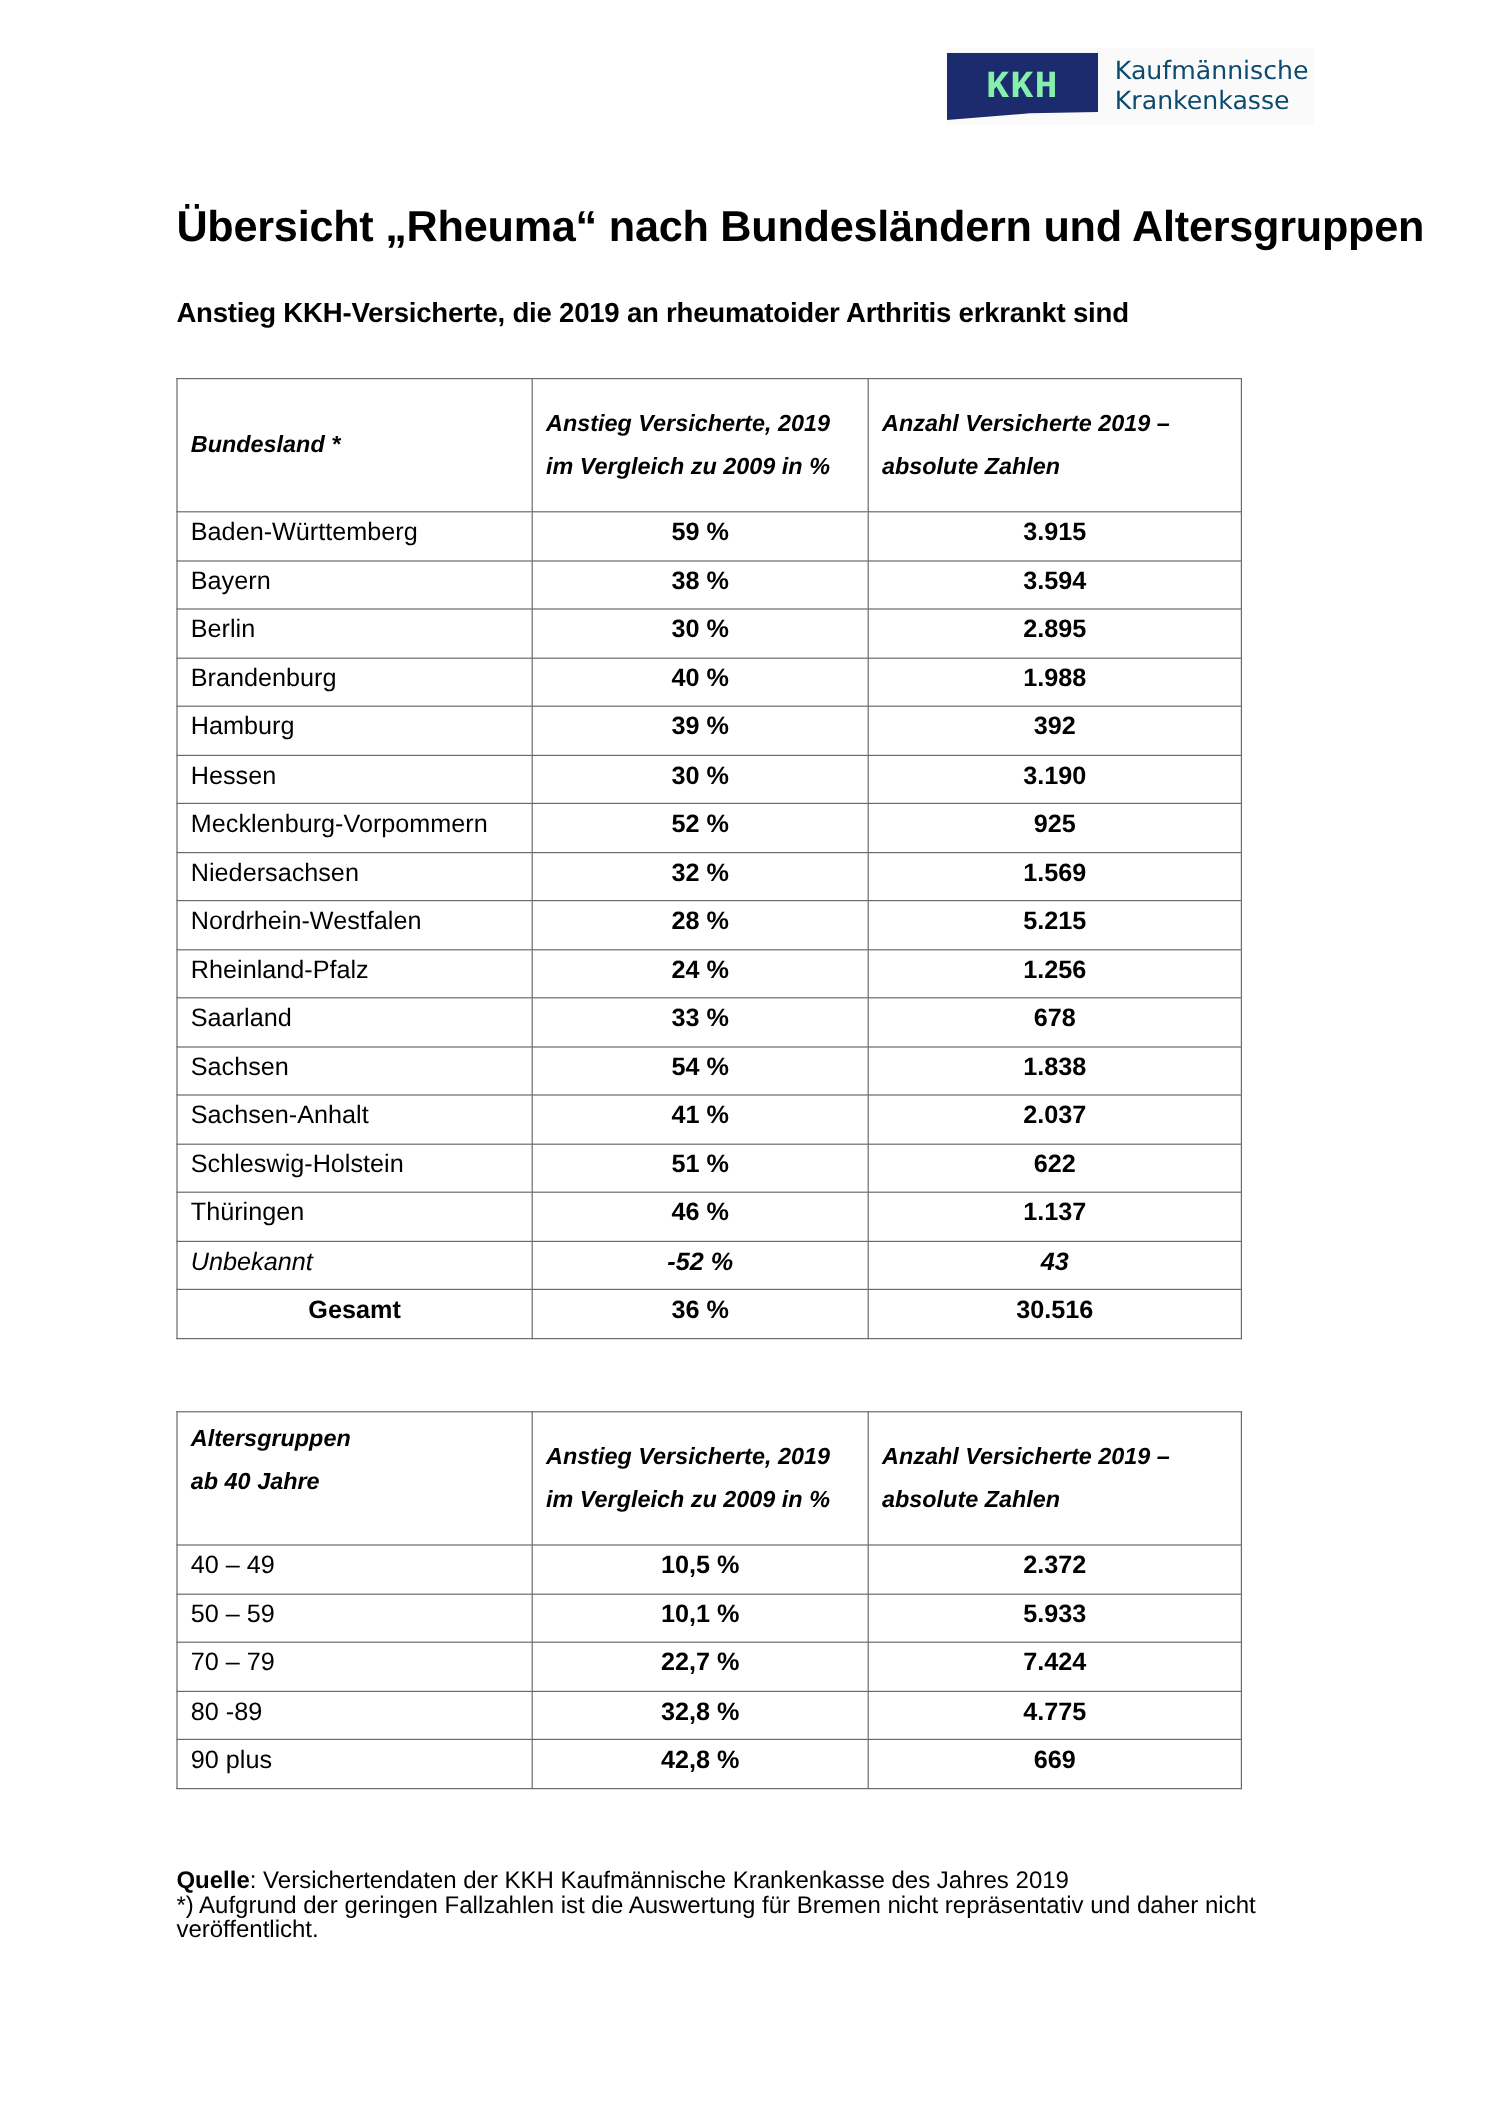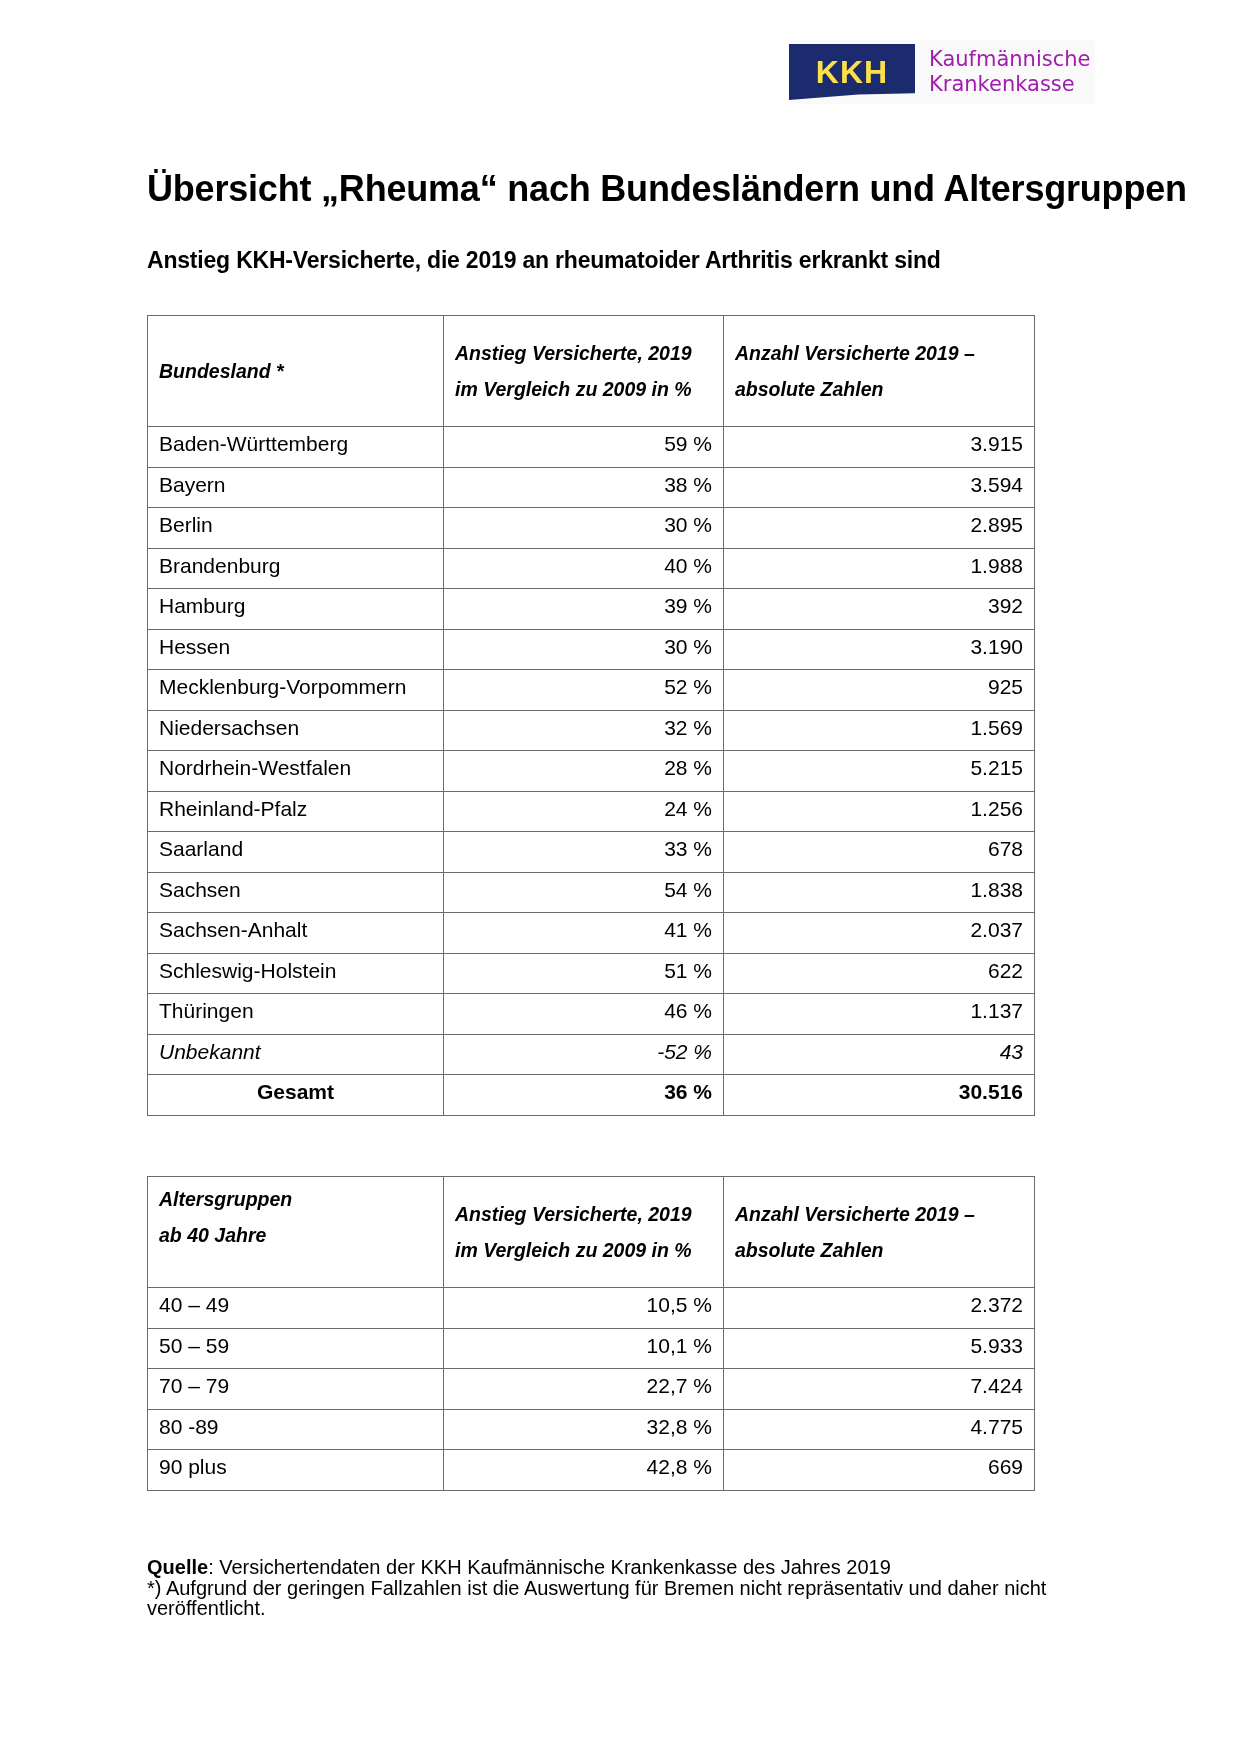--- a/index.html
+++ b/index.html
@@ -6,27 +6,27 @@
   body {
     width: 1239px; height: 1754px; position: relative; overflow: hidden;
     font-family: "Liberation Sans", sans-serif; color: #000;
   }
   .logo {
     position: absolute; left: 789px; top: 40px; width: 306px; height: 64px;
     background: #fafafa; display: flex; align-items: center;
   }
   .logo-mark {
     position: relative; width: 126px; height: 56px; margin-left: 0;
-    background: #1c2b6e; color: #fde047;
+    background: #1c2b6e; color: #86efac;
     display: flex; align-items: center; justify-content: center;
-    font-family: Liberation Sans, sans-serif; font-weight: bold; font-size: 32px; letter-spacing: 1px;
+    font-family: Liberation Mono, monospace; font-weight: bold; font-size: 32px; letter-spacing: 1px;
     clip-path: polygon(0 0, 100% 0, 100% 88%, 55% 90%, 0 100%);
   }
   .logo-text {
-    margin-left: 14px; color: #a21caf; font-family: "DejaVu Sans", sans-serif;
+    margin-left: 14px; color: #0c4a6e; font-family: "DejaVu Sans", sans-serif;
     font-size: 21px; line-height: 25px;
   }
   .title {
     position: absolute; left: 147px; top: 168px;
     font-size: 36px; font-weight: bold; letter-spacing: -0.2px;
   }
   .subtitle {
     position: absolute; left: 147px; top: 247px;
     font-size: 23px; font-weight: bold; letter-spacing: -0.2px;
   }
@@ -40,21 +40,21 @@
   table.data th, table.data td {
     border: 1.5px solid #6b6b6b; padding: 0 11px; font-size: 21px;
   }
   table.data th {
     font-weight: bold; font-style: italic; text-align: left; vertical-align: middle;
     font-size: 19.5px; line-height: 36px;
   }
   table.data thead tr { height: 111px; }
   table.data tbody tr { height: 40.5px; }
   table.data td { vertical-align: top; padding-top: 3px; line-height: 28px; }
-  table.data td.num { text-align: right; }
+  table.data td.num { text-align: center; font-weight: bold; }
   tr.italic td { font-style: italic; }
   tr.bold td { font-weight: bold; text-align: center; }
   #table-states { top: 315px; }
   #table-ages { top: 1176px; }
   #table-ages th.first { vertical-align: top; padding-top: 4px; }
   .footer {
     position: absolute; left: 147px; top: 1557px; width: 900px;
     font-size: 20px; line-height: 20.5px;
   }
   .footer b { font-weight: bold; }

